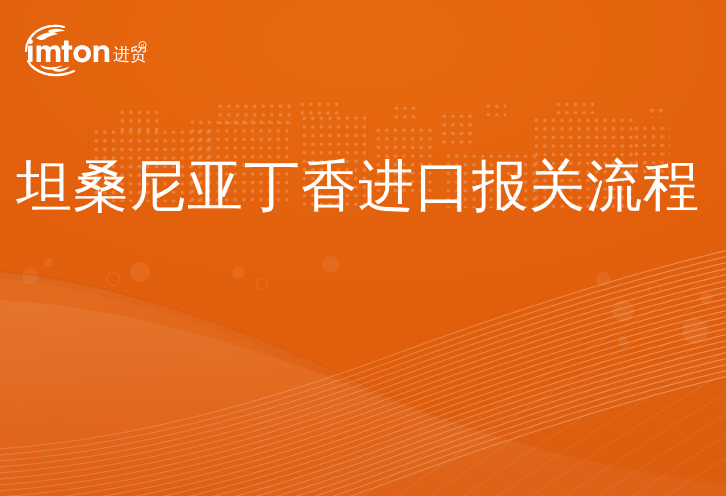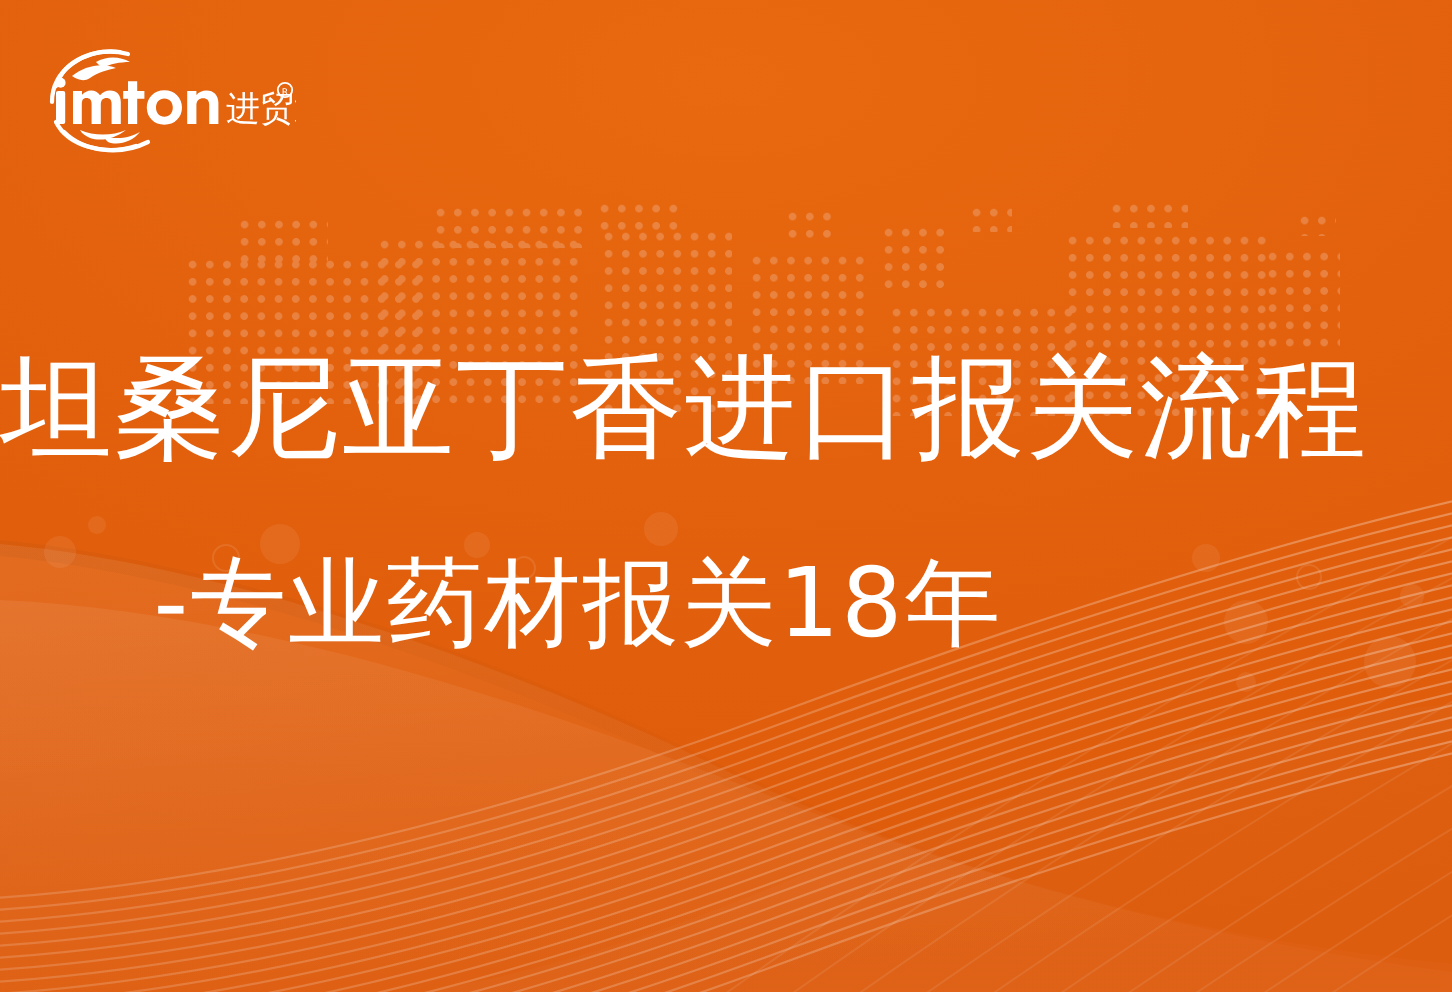--- a/index.html
+++ b/index.html
@@ -73,23 +73,24 @@
     top: 21px;
     width: 130px;
     height: 58px;
   }
   .logo svg { display: block; }
 
   
   .headline {
     position: absolute;
     left: 0;
-    top: 168px;
+    top: 149px;
     width: 578px;
     text-align: center;
+    padding-left: 16px;
   }
   .title-main {
     display: block;
     color: #ffffff;
     font-size: 56px;
     line-height: 74px;
     letter-spacing: 1px;
     font-weight: 400;
     white-space: nowrap;
     font-family: "DejaVu Sans", "Liberation Sans", sans-serif;
@@ -273,16 +274,15 @@
 
       <g>
         <circle cx="124.5" cy="24" r="3.6" fill="none" stroke="#ffffff" stroke-width="0.9"></circle>
         <text x="124.5" y="26.4" fill="#ffffff" font-size="4.6" text-anchor="middle" font-family="DejaVu Sans, Liberation Sans, sans-serif">R</text>
       </g>
     </svg>
   </div>
 
   <div class="headline">
     <span class="title-main">坦桑尼亚丁香进口报关流程</span>
-    <span class="title-sub">-专业药材报关18年</span>
   </div>
 
 </div>
 
 </body></html>

